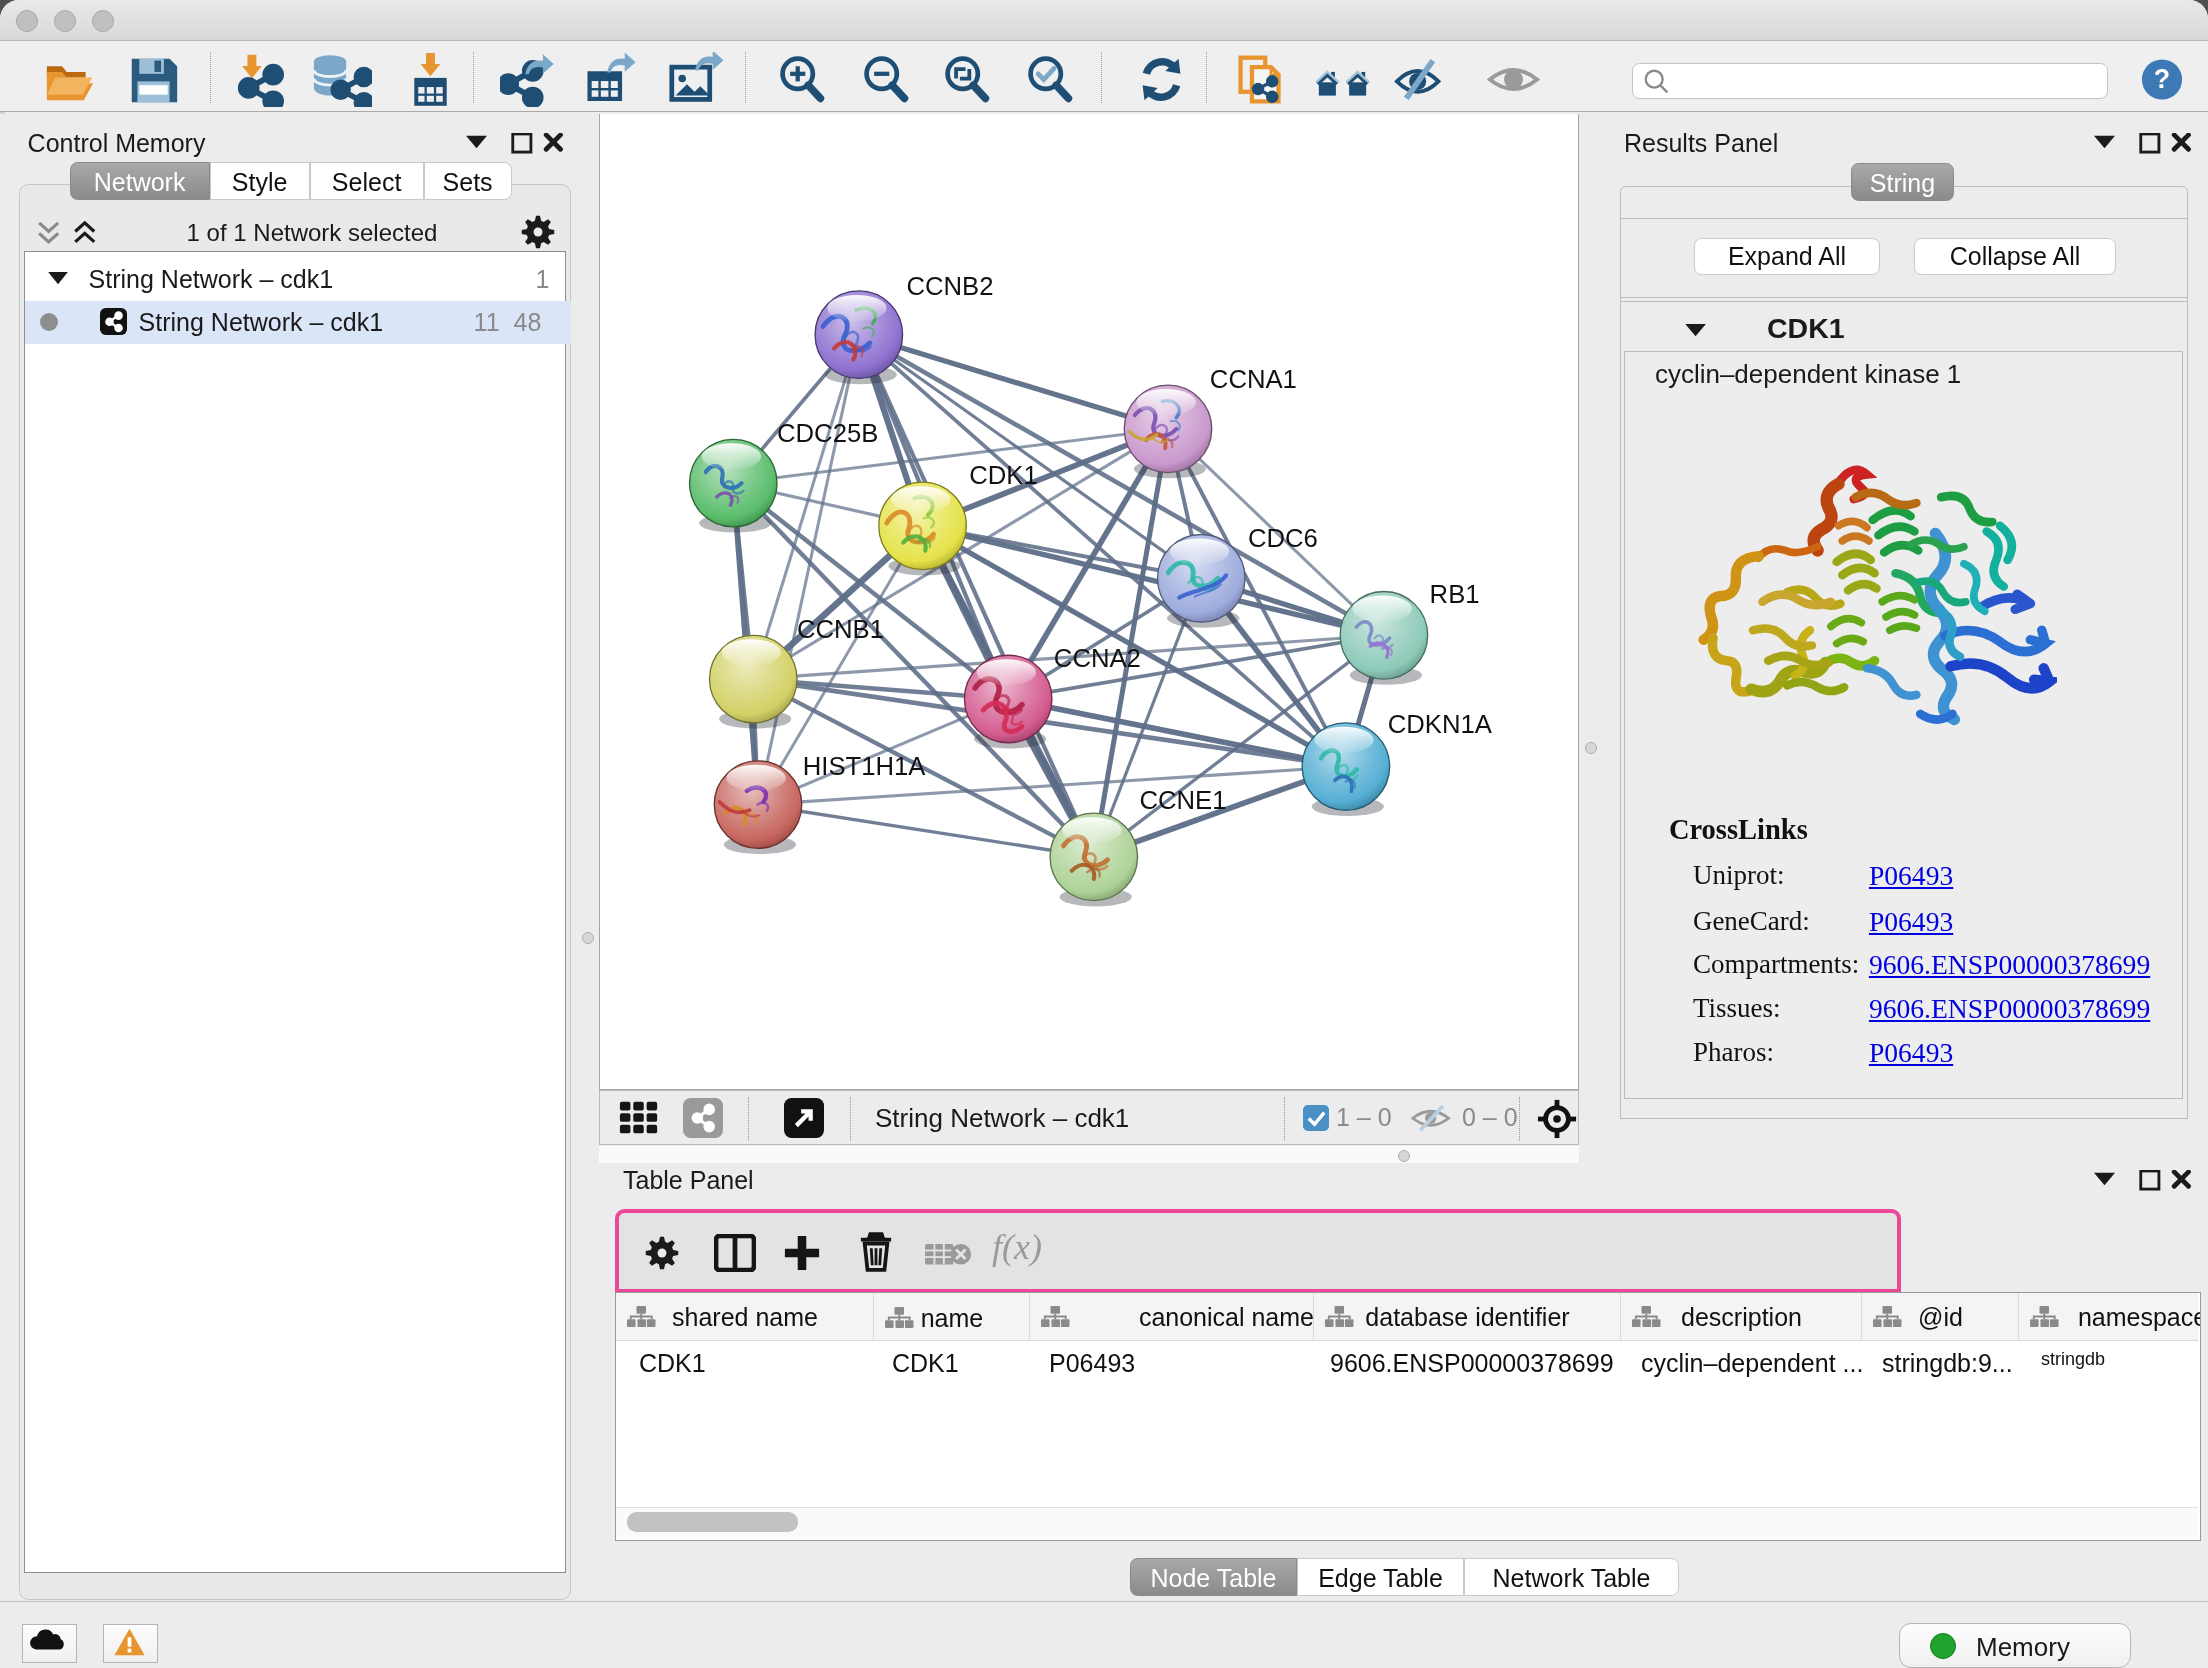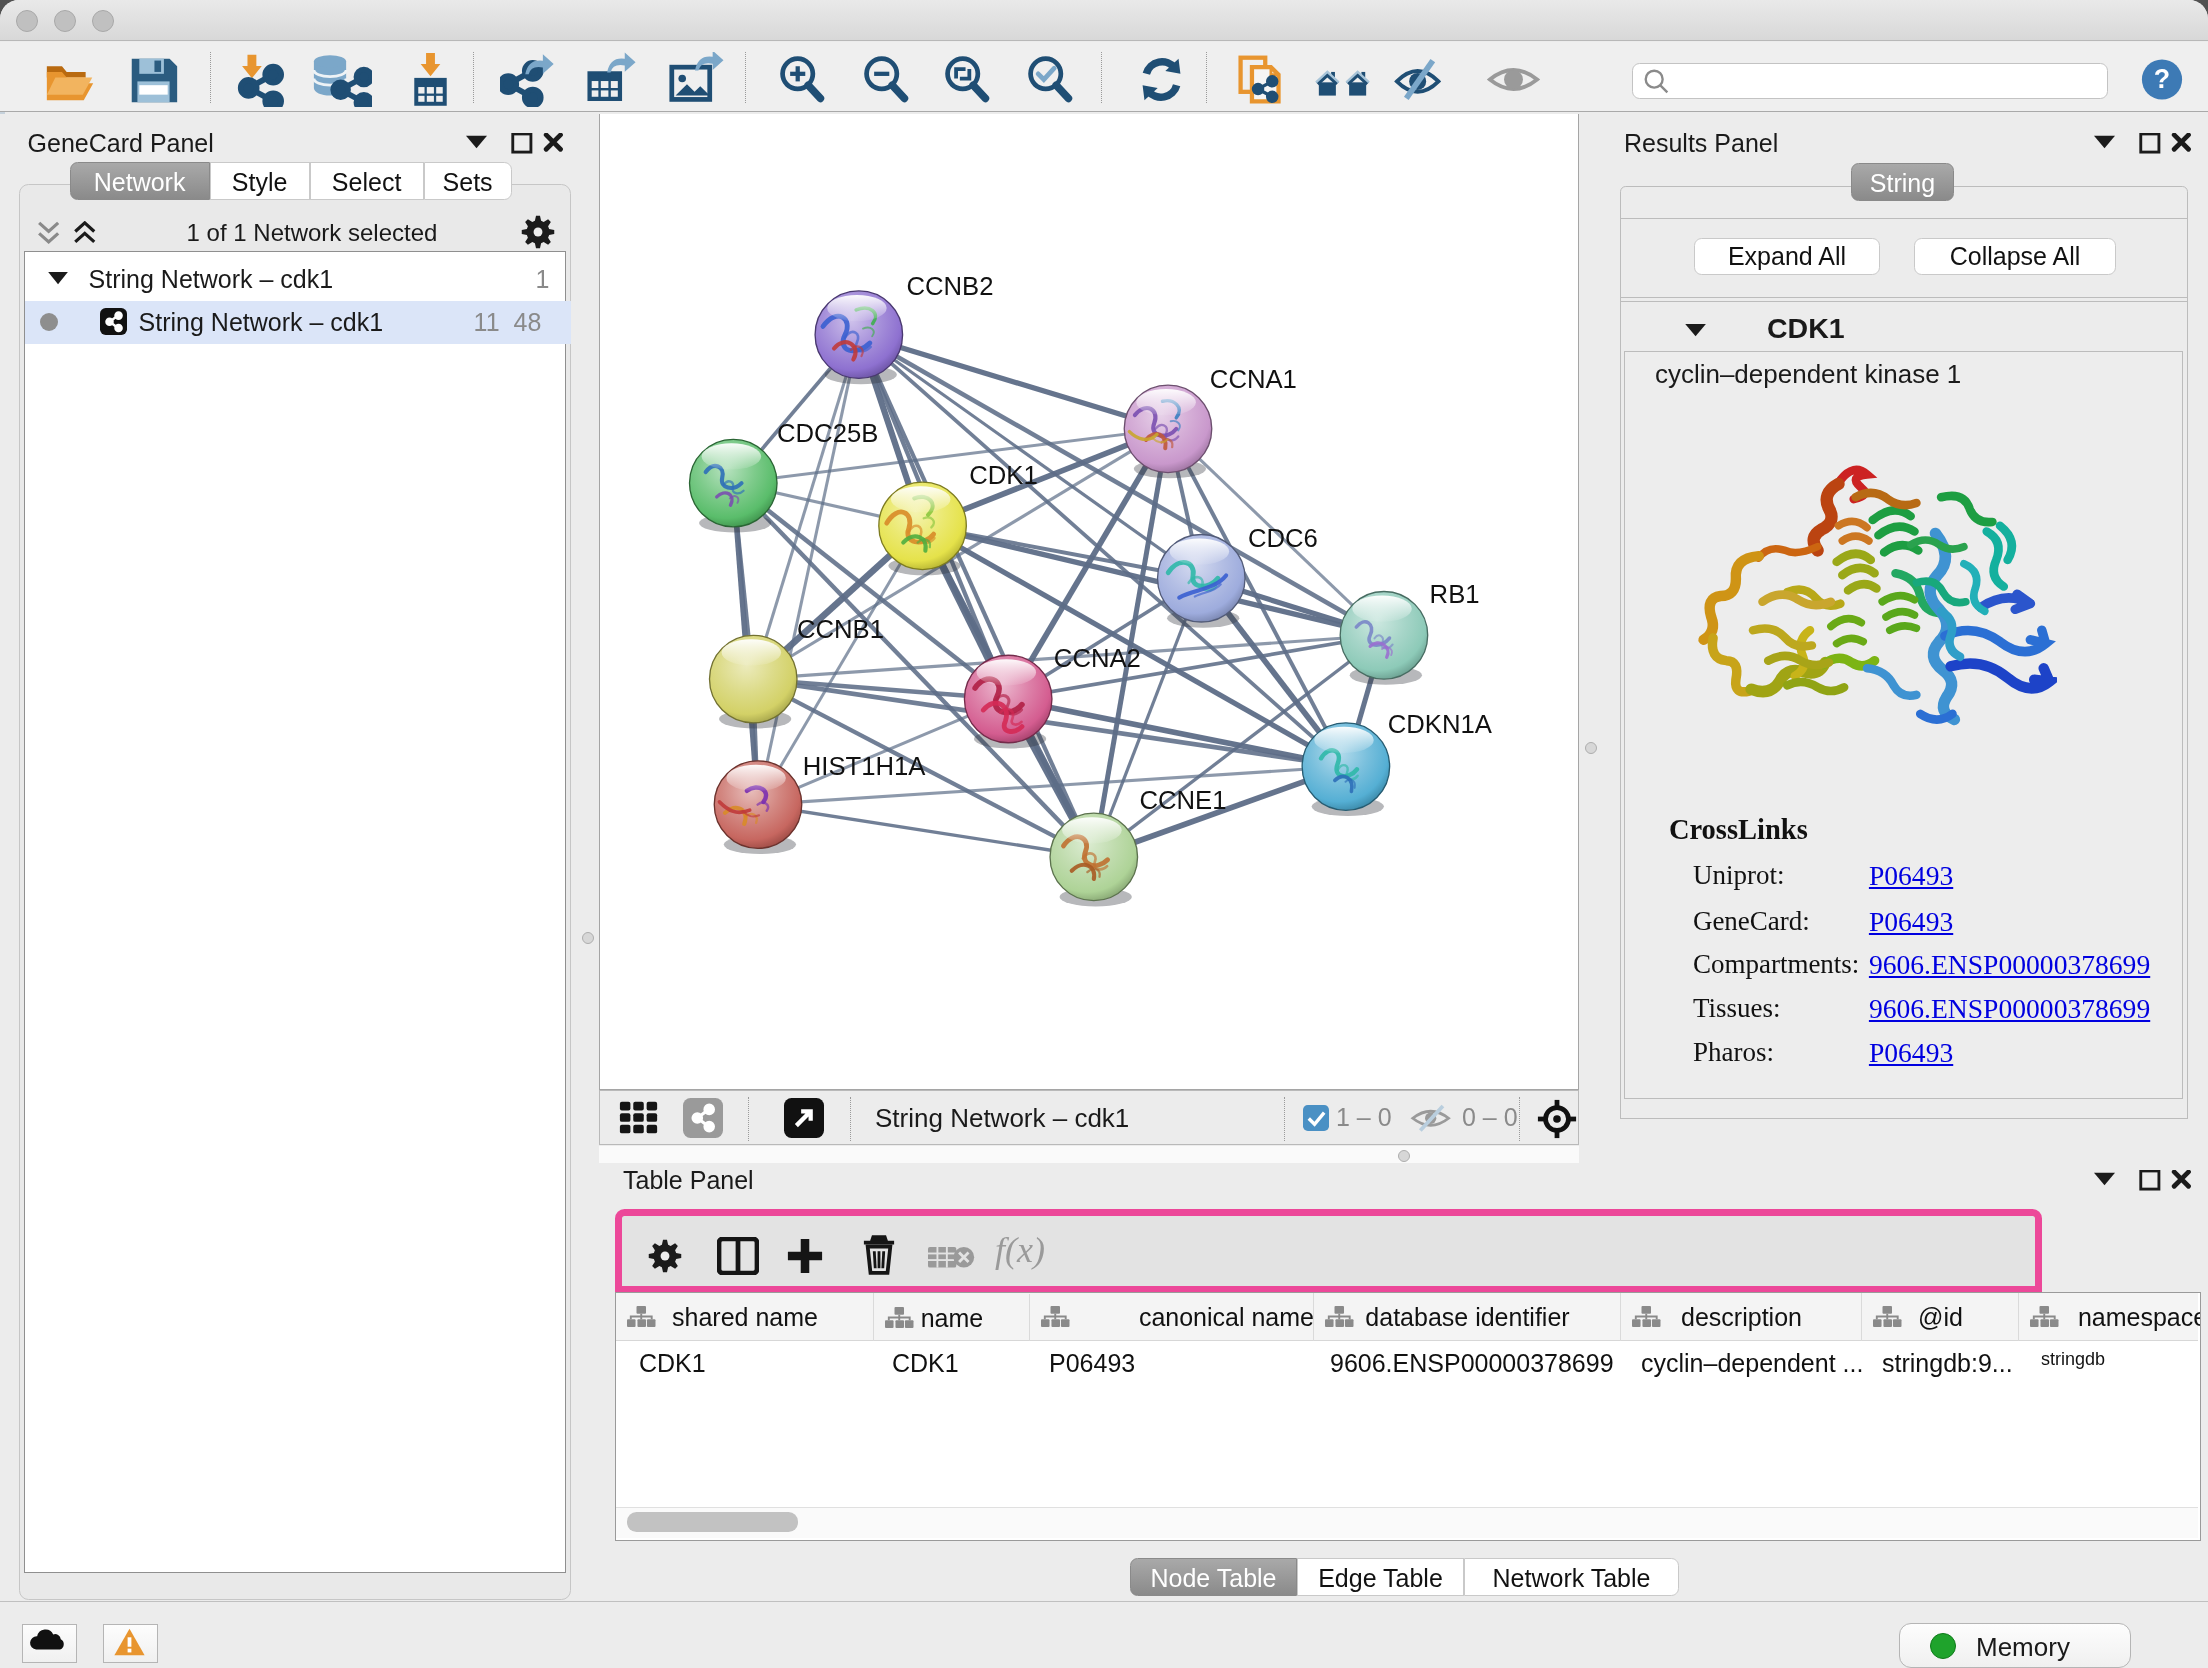--- a/index.html
+++ b/index.html
@@ -175,21 +175,21 @@
           <line x1="20" y1="20" x2="28" y2="28" stroke="#8a8a8a" stroke-width="2.5"></line>
         </svg>
       </div>
       <div class="tbi" style="left:2140px"><svg width="44" height="44" viewBox="0 0 46 46">
           <circle cx="23" cy="23" r="21" fill="#3d7ab5"></circle>
           <text x="23" y="32" font-family="Liberation Sans, sans-serif" font-size="28" font-weight="bold" fill="#ffffff" text-anchor="middle">?</text>
         </svg></div>
     </div>
     <div class="abs" style="left:0;top:114px;width:2208px;height:1554px;background:#ececec">
       <div class="abs" style="left:7.6px;top:0;width:571px;height:1487px">
-        <div class="panelhead abs" style="left:20px;top:15px">GeneCard Panel</div>
+        <div class="panelhead abs" style="left:20px;top:15px">Control Memory</div>
         <svg class="abs" style="left:458px;top:19px" width="105" height="21" viewBox="0 0 110 22">
           <path d="M0,3 l22,0 l-11,13 z" fill="#1b1b1b"></path>
           <rect x="49" y="1" width="19" height="19" fill="none" stroke="#1b1b1b" stroke-width="3"></rect>
           <path d="M84,2 l15,15 m0,-15 l-15,15" stroke="#1b1b1b" stroke-width="5" stroke-linecap="round"></path>
         </svg>
         <div class="tab tabsel" style="left:62px;top:48px;width:140px;border-radius:7.6px 0 0 7.6px">Network</div>
         <div class="tab" style="left:202px;top:48px;width:100px">Style</div>
         <div class="tab" style="left:302px;top:48px;width:114px">Select</div>
         <div class="tab" style="left:416px;top:48px;width:88px;border-radius:0 7.6px 7.6px 0">Sets</div>
         <div class="abs" style="left:11.4px;top:70px;width:552px;height:1416px;border:1.9px solid #c6c6c6;border-radius:9.5px;background:#e9e9e9"></div>
@@ -681,21 +681,21 @@
           </div>
         </div>
       </div>
       <div class="abs" style="left:578px;top:1049px;width:1630px;height:438px">
         <div class="panelhead abs" style="left:45px;top:2.9px">Table Panel</div>
         <svg class="abs" style="left:1516px;top:6.7px" width="105" height="21" viewBox="0 0 110 22">
           <path d="M0,3 l22,0 l-11,13 z" fill="#1b1b1b"></path>
           <rect x="49" y="1" width="19" height="19" fill="none" stroke="#1b1b1b" stroke-width="3"></rect>
           <path d="M84,2 l15,15 m0,-15 l-15,15" stroke="#1b1b1b" stroke-width="5" stroke-linecap="round"></path>
         </svg>
-        <div class="abs" style="left:37px;top:46px;width:1427px;height:84px;background:#e3e3e3;border:7px solid #ec4899;border-radius:9.5px 9.5px 0 0">
+        <div class="abs" style="left:37px;top:46px;width:1286px;height:84px;background:#e3e3e3;border:4px solid #ec4899;border-radius:9.5px 9.5px 0 0">
           <div class="abs" style="left:26px;top:23px"><svg width="34" height="34" viewBox="0 0 36 36">
               <path d="M35.2,15.9 L35.2,20.1 L29.8,21.3 L28.7,24.0 L31.6,28.7 L28.7,31.6 L24.0,28.7 L21.3,29.8 L20.1,35.2 L15.9,35.2 L14.7,29.8 L12.0,28.7 L7.3,31.6 L4.4,28.7 L7.3,24.0 L6.2,21.3 L0.8,20.1 L0.8,15.9 L6.2,14.7 L7.3,12.0 L4.4,7.3 L7.3,4.4 L12.0,7.3 L14.7,6.2 L15.9,0.8 L20.1,0.8 L21.3,6.2 L24.0,7.3 L28.7,4.4 L31.6,7.3 L28.7,12.0 L29.8,14.7 Z" fill="#1b1b1b"></path>
               <circle cx="18.0" cy="18.0" r="4.68" fill="#ececec"></circle>
             </svg></div>
           <svg class="abs" style="left:95px;top:21px" width="42" height="38" viewBox="0 0 44 40">
             <rect x="2" y="2" width="40" height="36" rx="4" fill="none" stroke="#151515" stroke-width="5"></rect>
             <line x1="22" y1="2" x2="22" y2="38" stroke="#151515" stroke-width="5"></line>
           </svg>
           <svg class="abs" style="left:162px;top:21px" width="42" height="38" viewBox="0 0 44 40">
             <path d="M22,2 v36 M4,20 h36" stroke="#151515" stroke-width="9"></path>

